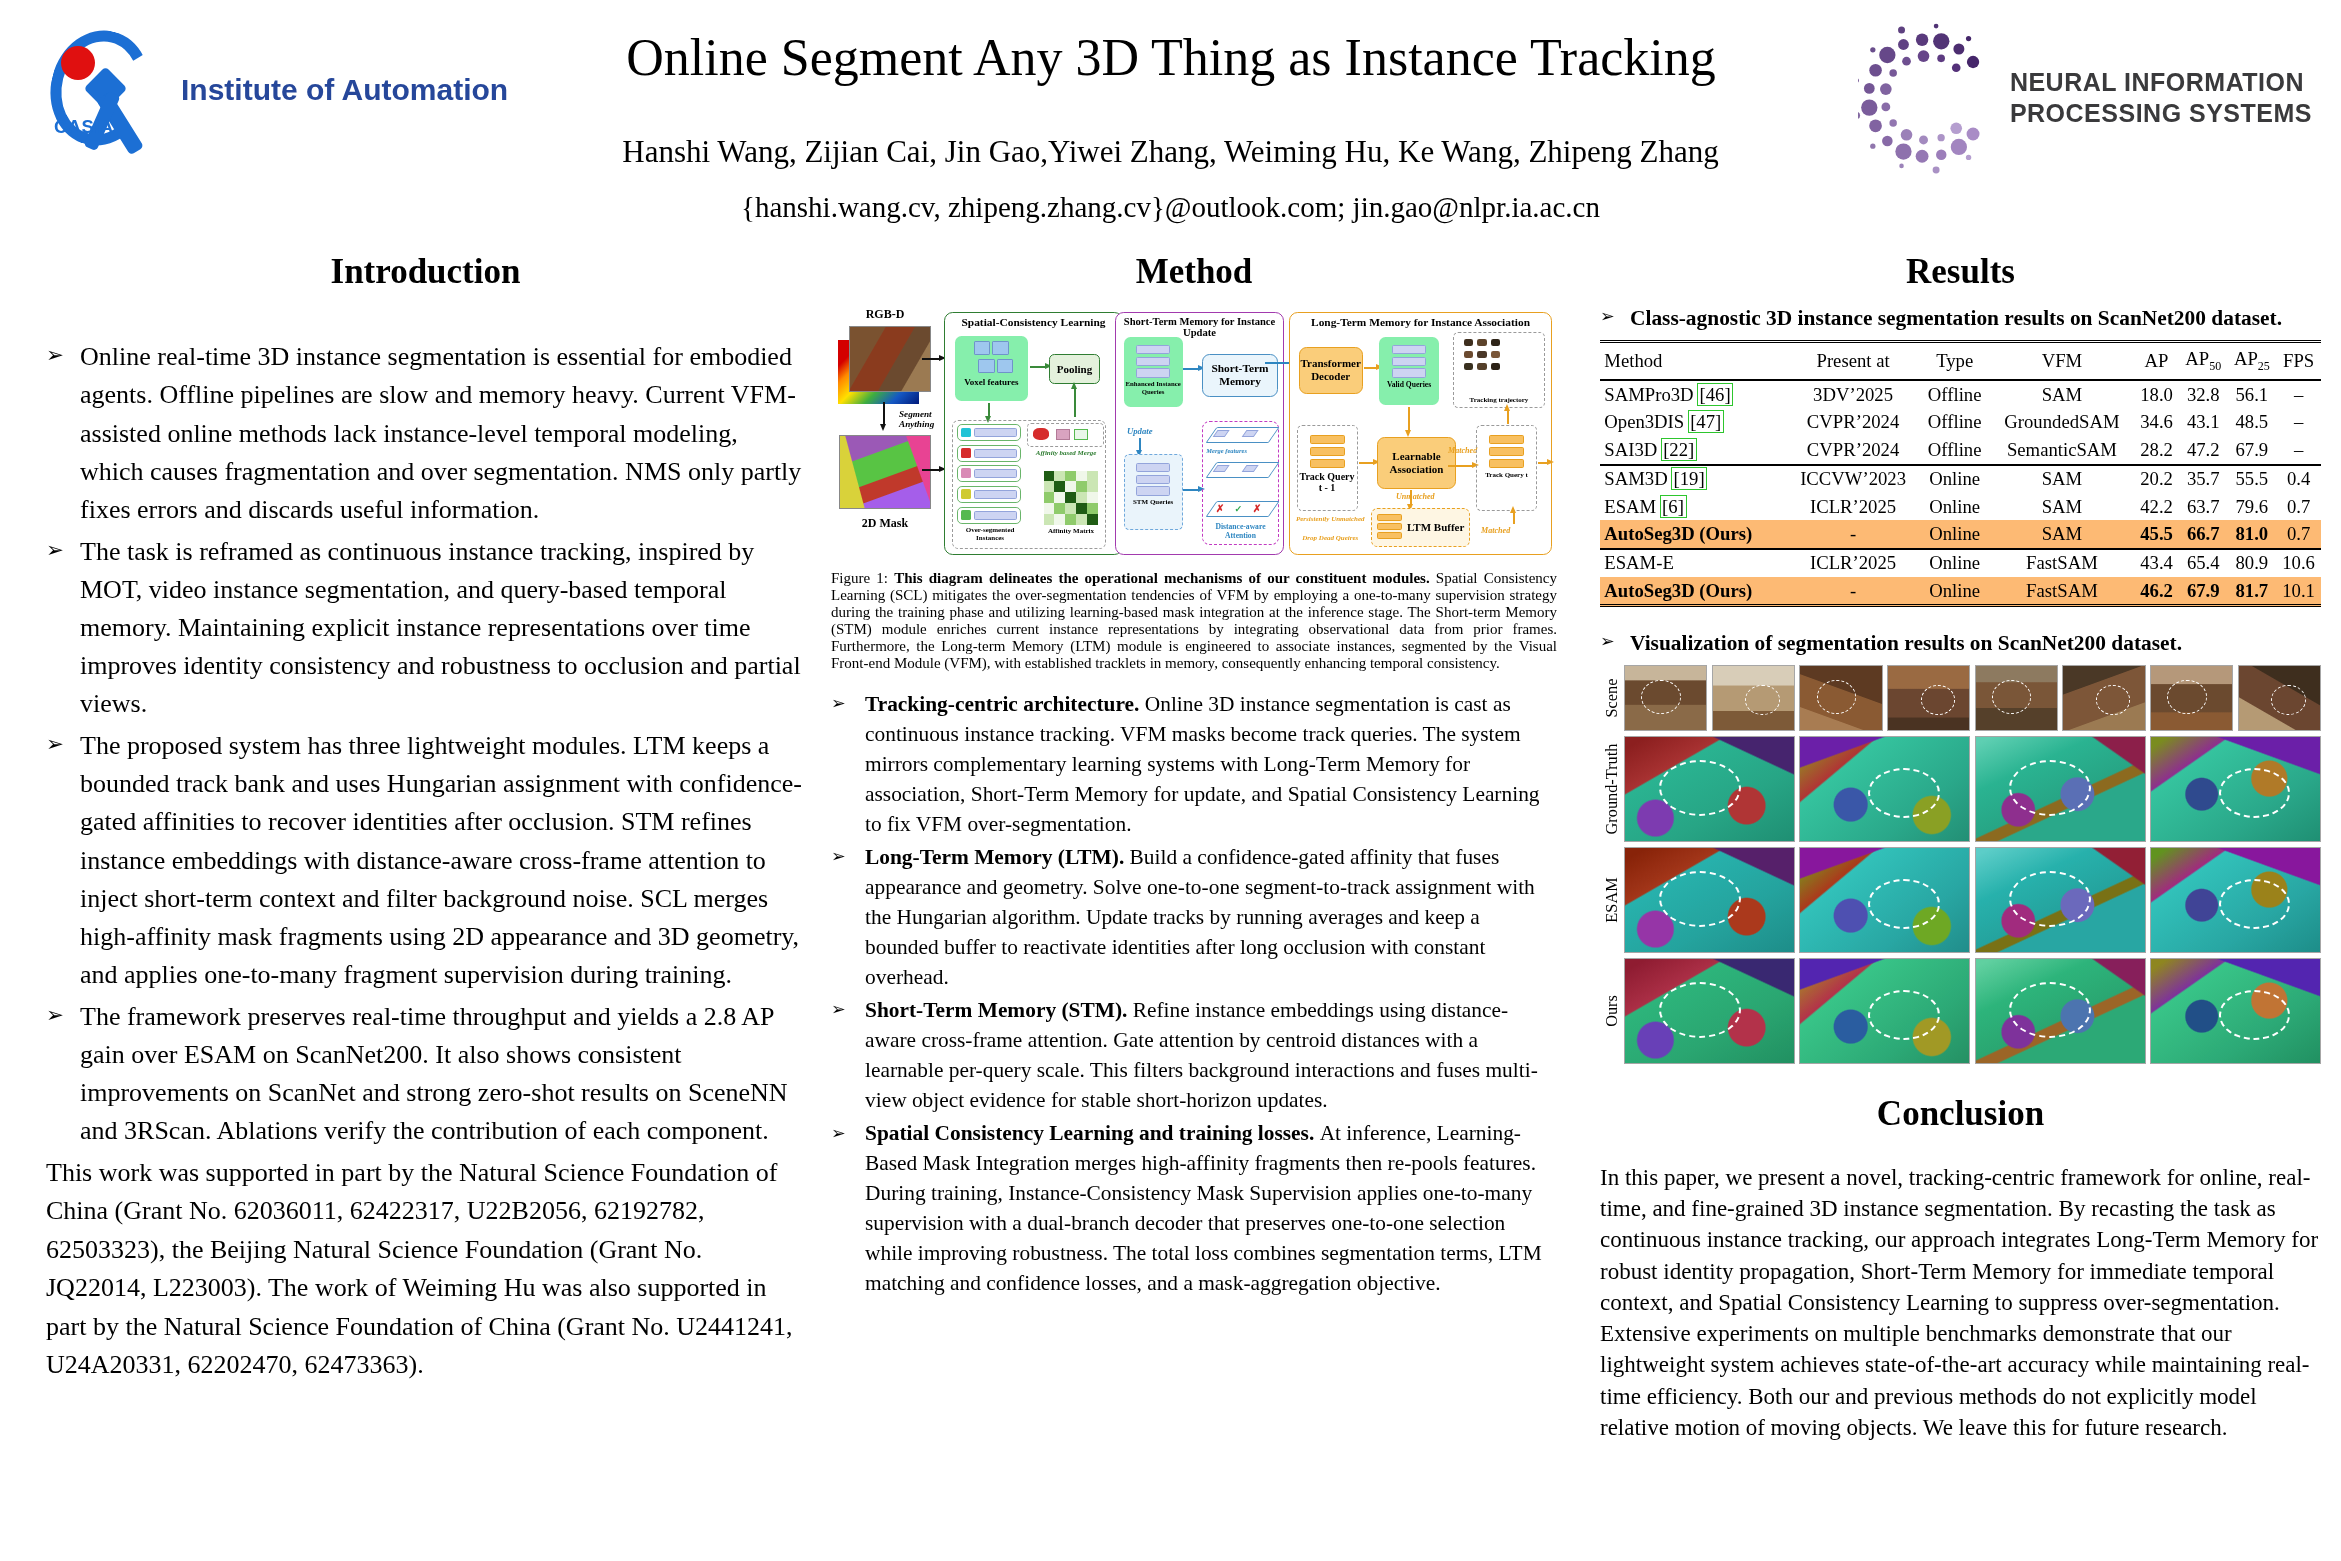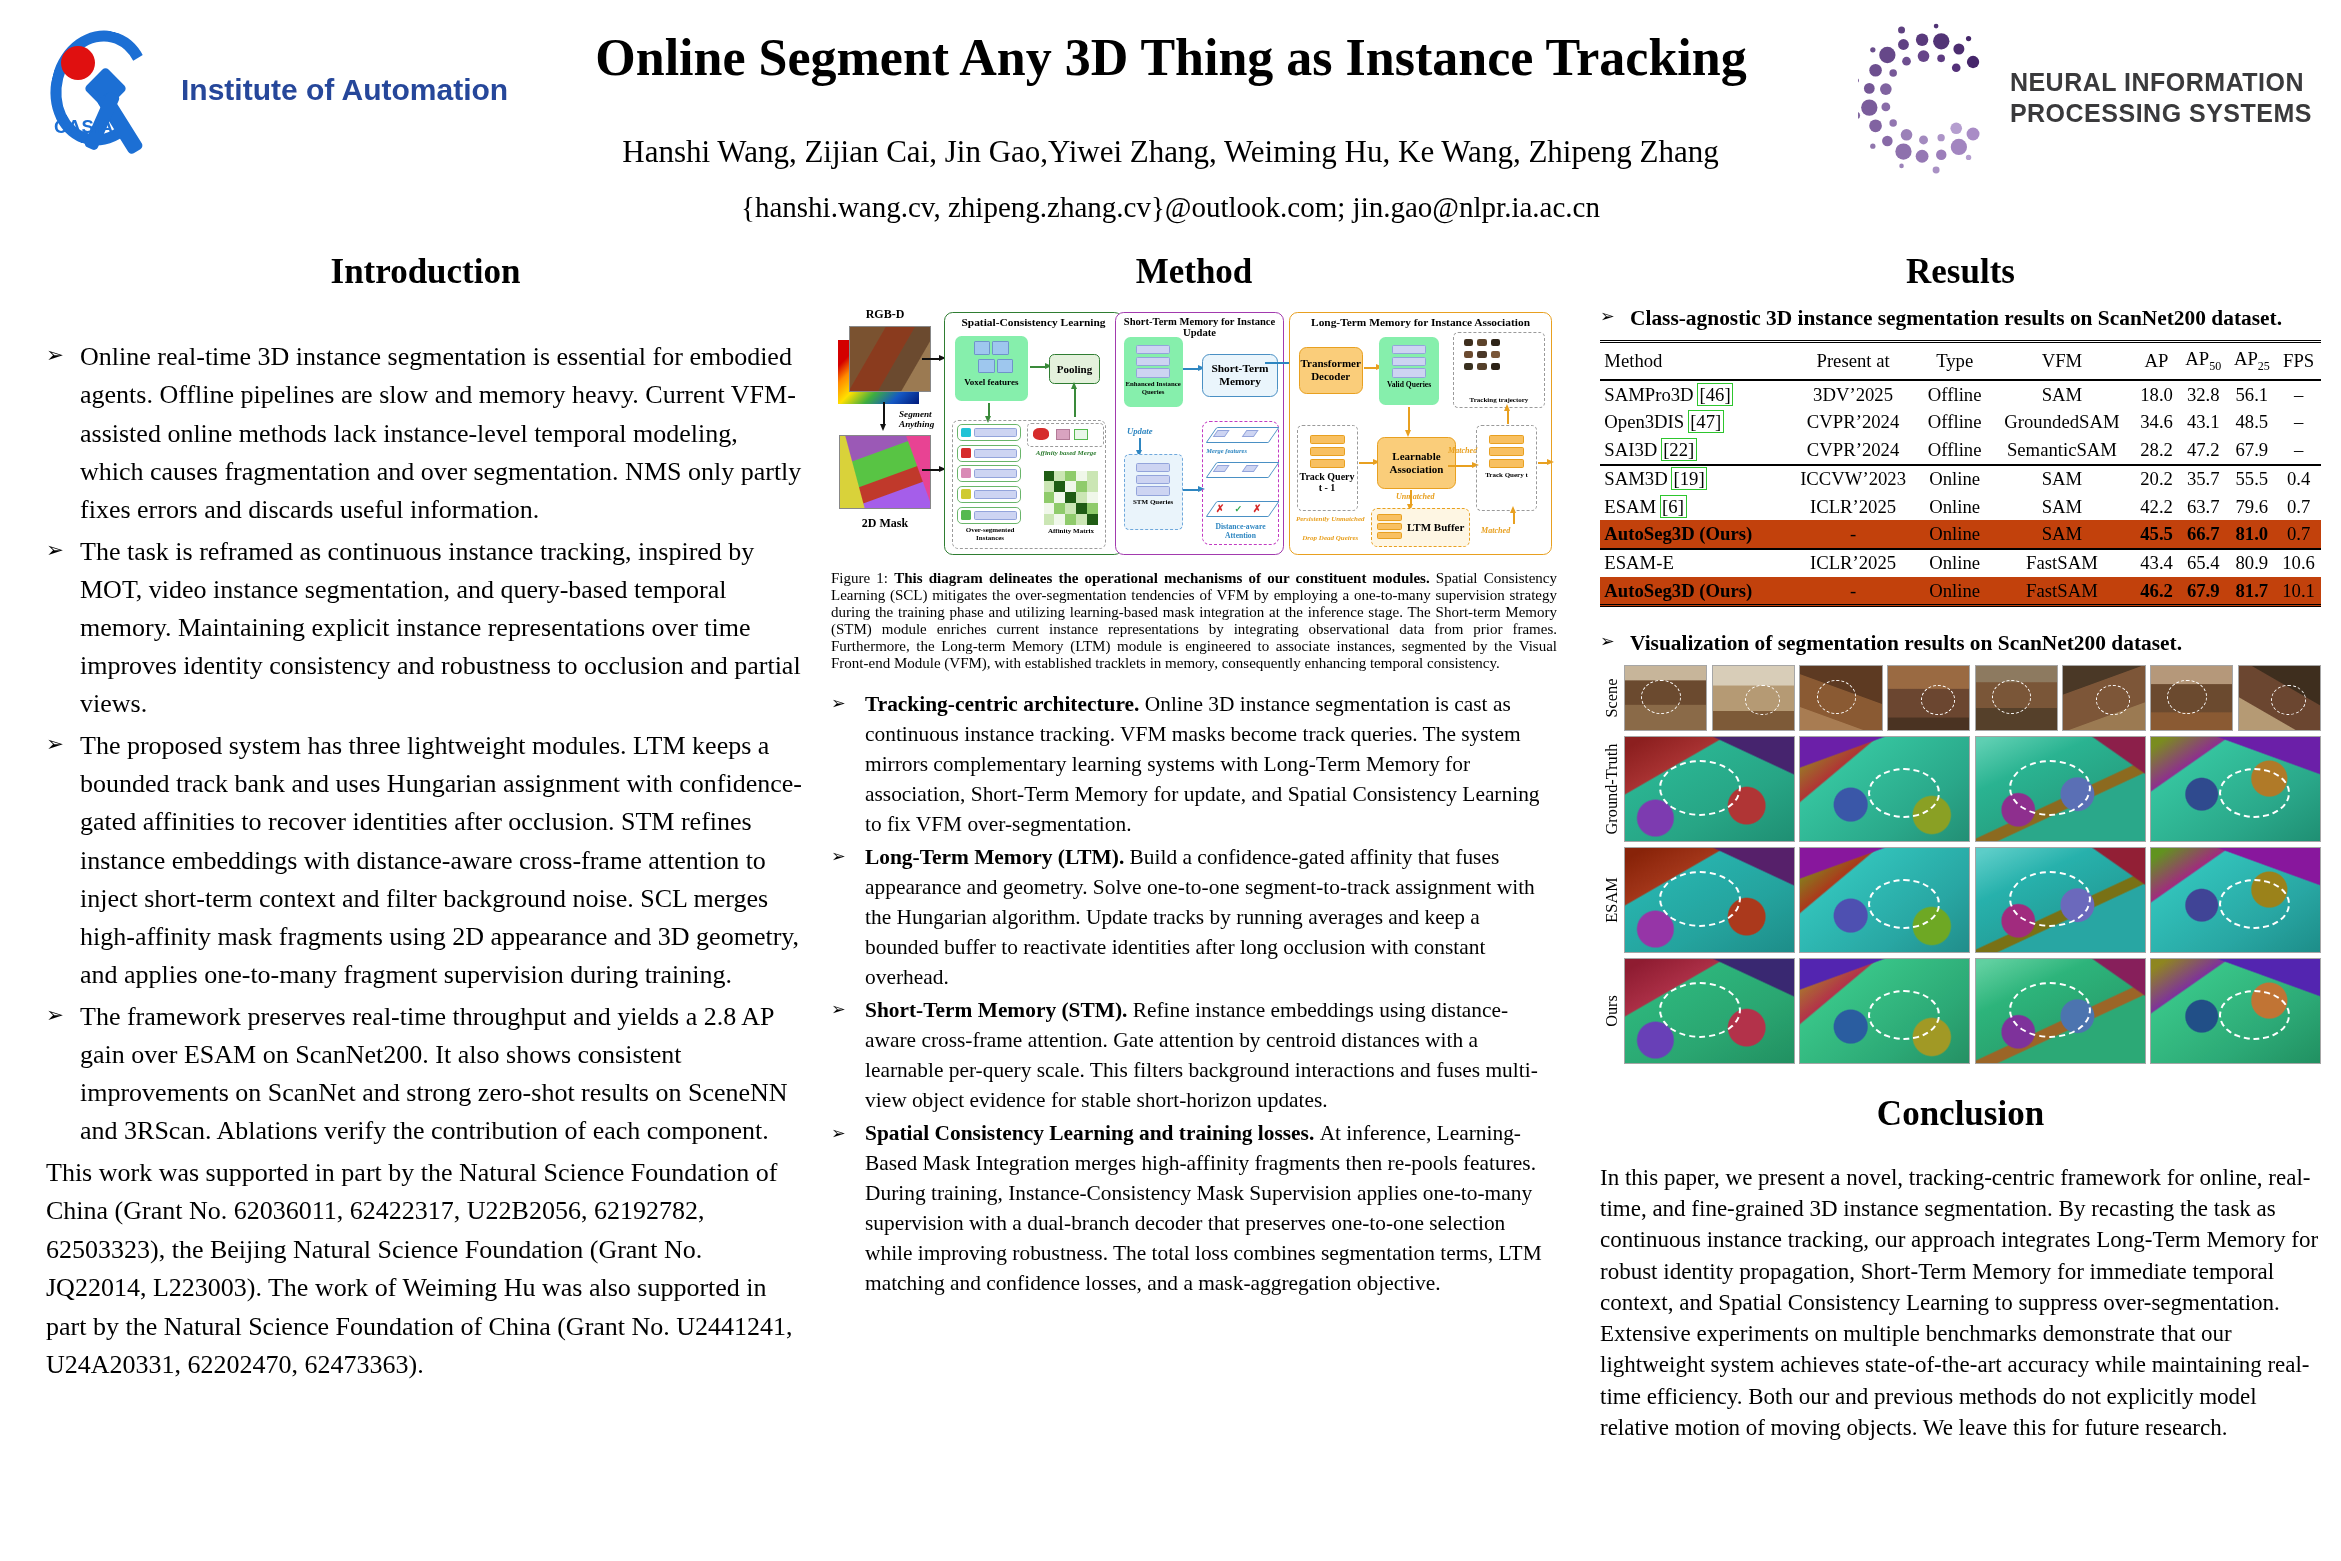--- a/index.html
+++ b/index.html
@@ -2,21 +2,21 @@
 <html style="font-size:8.7px"><head>
 <meta charset="utf-8">
 <style>
   * { margin:0; padding:0; box-sizing:border-box; }
   html,body { background:#fff; }
   body { width:2342px; height:1561px; position:relative; font-family:"Liberation Serif","DejaVu Serif",serif; color:#000; overflow:hidden; }
 
   .poster { position:absolute; inset:0; background:#fff; }
 
   
-  .hdr-title { position:absolute; top:28px; left:50%; transform:translateX(-50%); font-size:52px; font-weight:bold; white-space:nowrap; }
+  .hdr-title { position:absolute; top:28px; left:50%; transform:translateX(-50%); font-size:52px; font-weight:normal; white-space:nowrap; }
   .hdr-authors { position:absolute; top:134px; left:596px; width:1149px; text-align:center; font-size:31px; }
   .hdr-emails { position:absolute; top:191px; left:596px; width:1149px; text-align:center; font-size:29px; }
 
   .casia { position:absolute; left:43px; top:26px; display:flex; align-items:center; gap:14px; }
   .casia-logo { width:124px; height:126px; position:relative; flex:none; }
   .casia-ring { position:absolute; left:7.6px; top:4.3px; width:98px; height:116px; border:11px solid #1C6FD4; border-radius:50%; border-right-color:transparent; transform:rotate(14deg); }
   .casia-dot { position:absolute; left:18.4px; top:19.5px; width:34px; height:34px; background:#E01010; border-radius:50%; }
   .casia-diamond { position:absolute; left:47px; top:47px; width:31px; height:31px; background:#1C6FD4; transform:rotate(45deg); border-radius:4.3px; }
   .casia-leg { position:absolute; left:69px; top:65px; width:16.3px; height:65px; background:#1C6FD4; transform:rotate(-32deg); border-radius:4.3px; }
   .casia-leg2 { position:absolute; left:52px; top:65px; width:14px; height:60px; background:#1C6FD4; transform:rotate(24deg); border-radius:4.3px; }
@@ -52,21 +52,21 @@
   
   .rline { position:relative; padding-left:30px; font-size:21.4px; font-weight:bold; margin:5.4px 0 8.7px; }
   .rline .bmark { top:0; }
 
   table.res { width:721px; border-collapse:collapse; font-size:18.7px; margin:7.6px 0 24px; border-top:3.3px double #000; border-bottom:3.3px double #000; }
   table.res th { font-weight:normal; padding:5.4px 2.2px; border-bottom:2.7px double #000; }
   table.res td { padding:2.7px 2.2px; text-align:center; }
   table.res td:first-child, table.res th:first-child { text-align:left; padding-left:4.3px; }
   table.res sub { font-size:12px; }
   tr.group-start td { border-top:2.7px double #000; }
-  tr.ours-row td { background:#c2410c; }
+  tr.ours-row td { background:#fdba74; }
   tr.ours-row td.bcell, tr.ours-row td:first-child { font-weight:bold; }
   .refbox { border:1.4px solid #2DC62D; padding:0 1.6px; margin-left:3.3px; }
 
   
   .viz { width:721px; }
   .viz-row { display:flex; margin-bottom:4.9px; }
   .viz-label { width:24px; position:relative; flex:none; }
   .viz-label span { position:absolute; left:50%; top:50%; transform:translate(-50%,-50%) rotate(-90deg); font-size:16.3px; white-space:nowrap; }
   .viz-cells { flex:1; display:flex; gap:4.3px; }
   .cell { flex:1; position:relative; border:1.1px solid #A6A6A6; overflow:hidden; }

